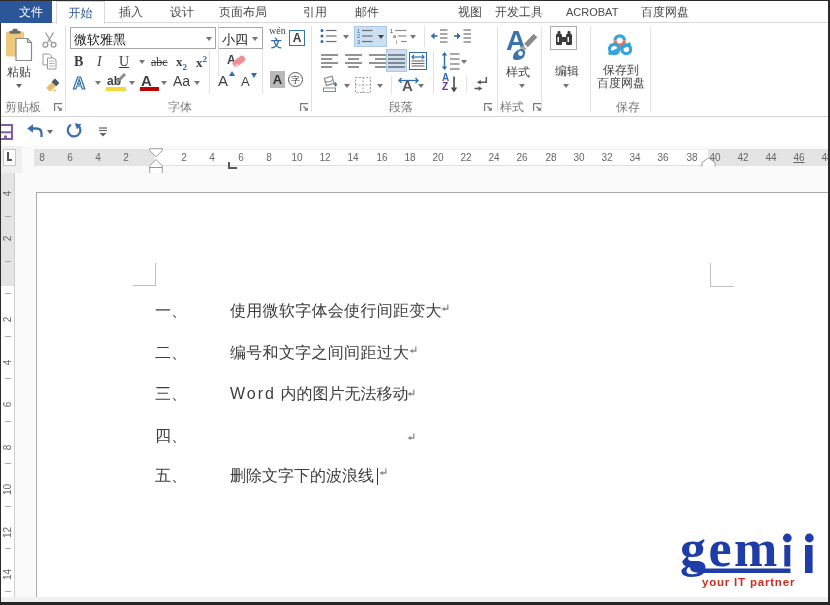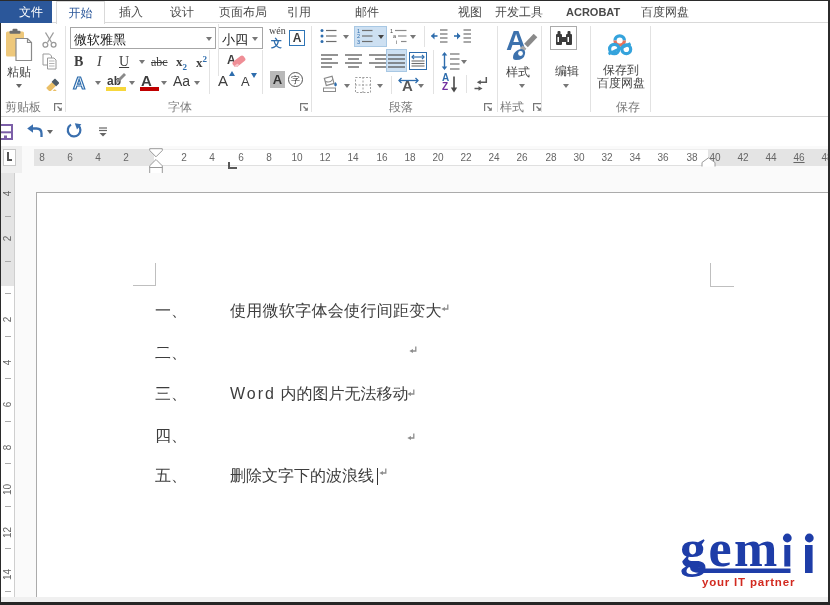--- a/index.html
+++ b/index.html
@@ -57,26 +57,26 @@
 <div class="abs" id="frame-left"></div>
 <div class="abs" id="frame-bottom"></div>
 <div class="abs" id="statusband"></div>
 
 <div class="abs" id="tabbar"></div>
 <div class="abs" id="filetab">文件</div>
 <div class="abs tab" id="tab-home" style="left:56px;width:49px;">开始</div>
 <div class="abs tab" style="left:119px;width:24px;">插入</div>
 <div class="abs tab" style="left:170px;width:24px;">设计</div>
 <div class="abs tab" style="left:219px;width:48px;">页面布局</div>
-<div class="abs tab" style="left:287px;width:24px;">引用</div>
+<div class="abs tab" style="left:303px;width:24px;">引用</div>
 <div class="abs tab" style="left:355px;width:24px;">邮件</div>
 <div class="abs tab" style="left:422px;width:24px;margin-top:24px;">审阅</div>
 <div class="abs tab" style="left:458px;width:24px;">视图</div>
 <div class="abs tab" style="left:495px;width:48px;">开发工具</div>
-<div class="abs tab" style="left:566px;width:52px;font-size:11px;font-weight:bold;">ACROBAT</div>
+<div class="abs tab" style="left:566px;width:52px;font-size:11px;">ACROBAT</div>
 <div class="abs tab" style="left:641px;width:48px;">百度网盘</div>
 
 <div class="abs" id="ribbon">
 
   <svg class="abs" style="left:5px;top:4px;" width="28" height="34" viewBox="0 0 28 34">
     <rect x="1" y="3.5" width="18" height="25" rx="1.5" fill="#eec87b"></rect>
     <rect x="7.5" y="0.8" width="5" height="3.5" rx="1" fill="#6d6d6d"></rect>
     <rect x="4.5" y="2.8" width="11" height="3" rx="1" fill="#6d6d6d"></rect>
     <path d="M11 10.5 L22.5 10.5 L26.5 14.5 L26.5 32.5 L11 32.5 Z" fill="#fff" stroke="#8a8a8a" stroke-width="1.2"></path>
     <path d="M22.5 10.5 L22.5 14.5 L26.5 14.5" fill="none" stroke="#8a8a8a" stroke-width="1.2"></path>
@@ -478,20 +478,21 @@
     <div class="vtick" style="top:418px;"></div>
   </div>
   <div id="page"></div>
   <div class="cropmark" style="left:133px;top:112px;width:23px;height:1px;"></div>
   <div class="cropmark" style="left:155px;top:90px;width:1px;height:23px;"></div>
   <div class="cropmark" style="left:710px;top:113px;width:24px;height:1px;"></div>
   <div class="cropmark" style="left:710px;top:90px;width:1px;height:24px;"></div>
   <div class="docline" style="left:155px;top:129px;">一、</div>
   <div class="docline" style="left:230px;top:129px;letter-spacing:0.3px;">使用微软字体会使行间距变大</div>
   <div class="docline" style="left:155px;top:171px;">二、</div>
+  <div class="docline" style="left:230px;top:171px;letter-spacing:0.3px;">编号和文字之间间距过大</div>
   <div class="docline" style="left:155px;top:212px;">三、</div>
   <div class="docline" style="left:230px;top:212px;"><span style="letter-spacing:2px;">Word</span> 内的图片无法移动</div>
   <div class="docline" style="left:155px;top:254px;">四、</div>
   <div class="docline" style="left:155px;top:294px;">五、</div>
   <div class="docline" style="left:230px;top:294px;">删除文字下的波浪线</div>
   <svg class="pilcrow" style="left:441px;top:131px;" width="8" height="10" viewBox="0 0 8 10">
       <path d="M6.8 0.5 L6.8 5 L3 5" stroke="#8e8e8e" stroke-width="1.3" fill="none"></path>
       <path d="M0.3 5 L4 2.9 L4 7.1 Z" fill="#8e8e8e"></path>
     </svg>
   <svg class="pilcrow" style="left:408.5px;top:173px;" width="8" height="10" viewBox="0 0 8 10">

